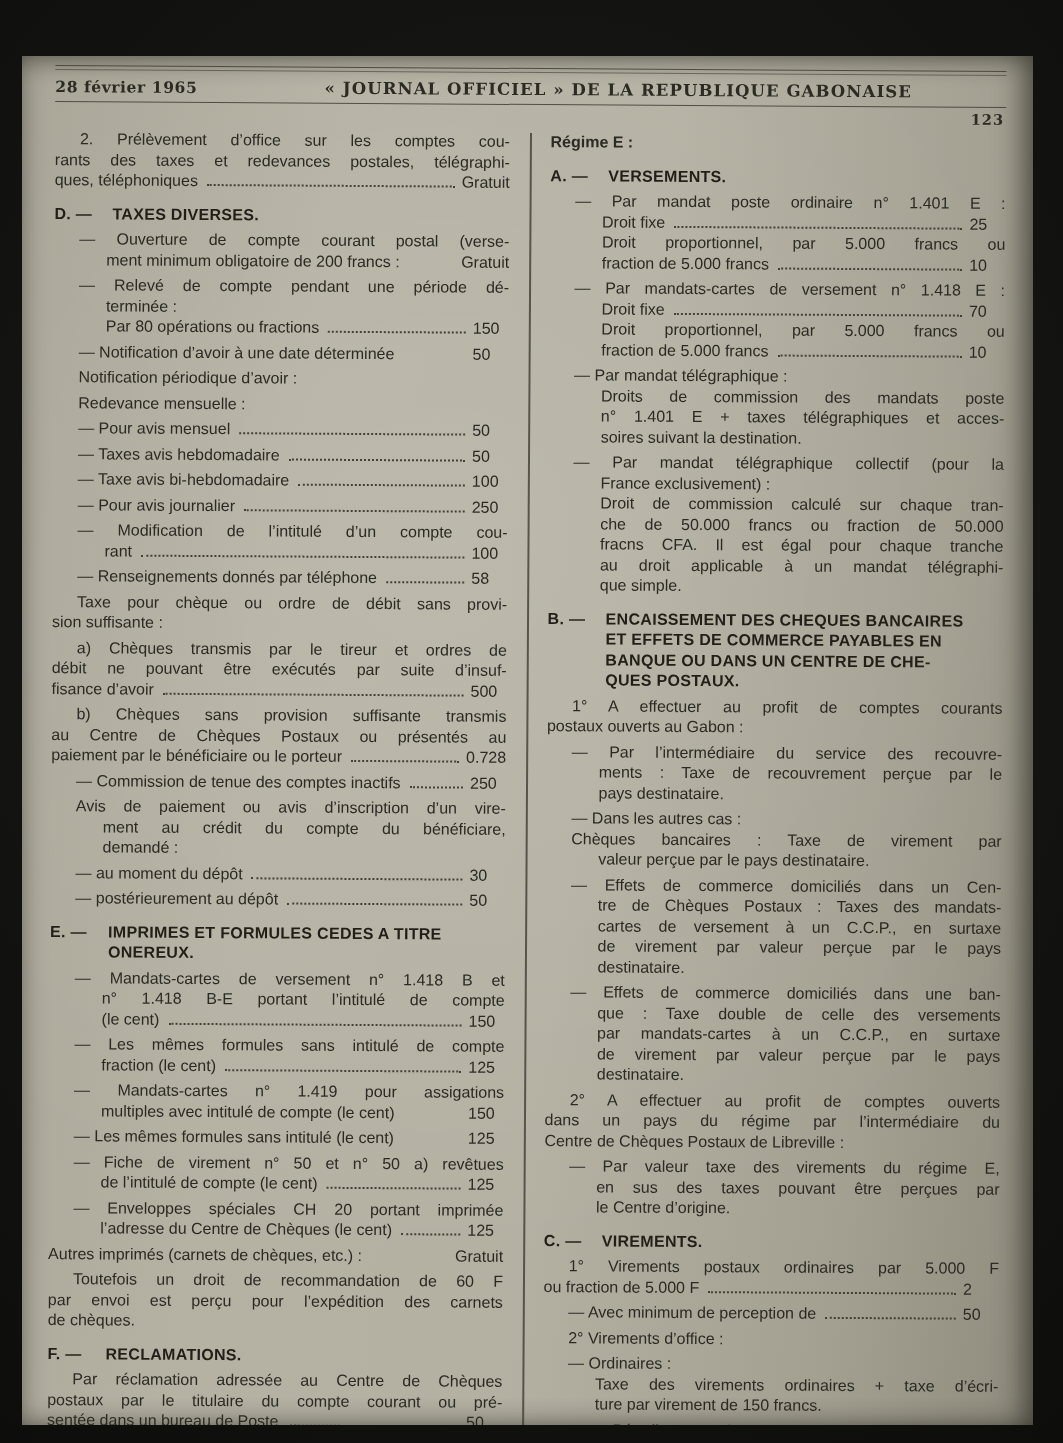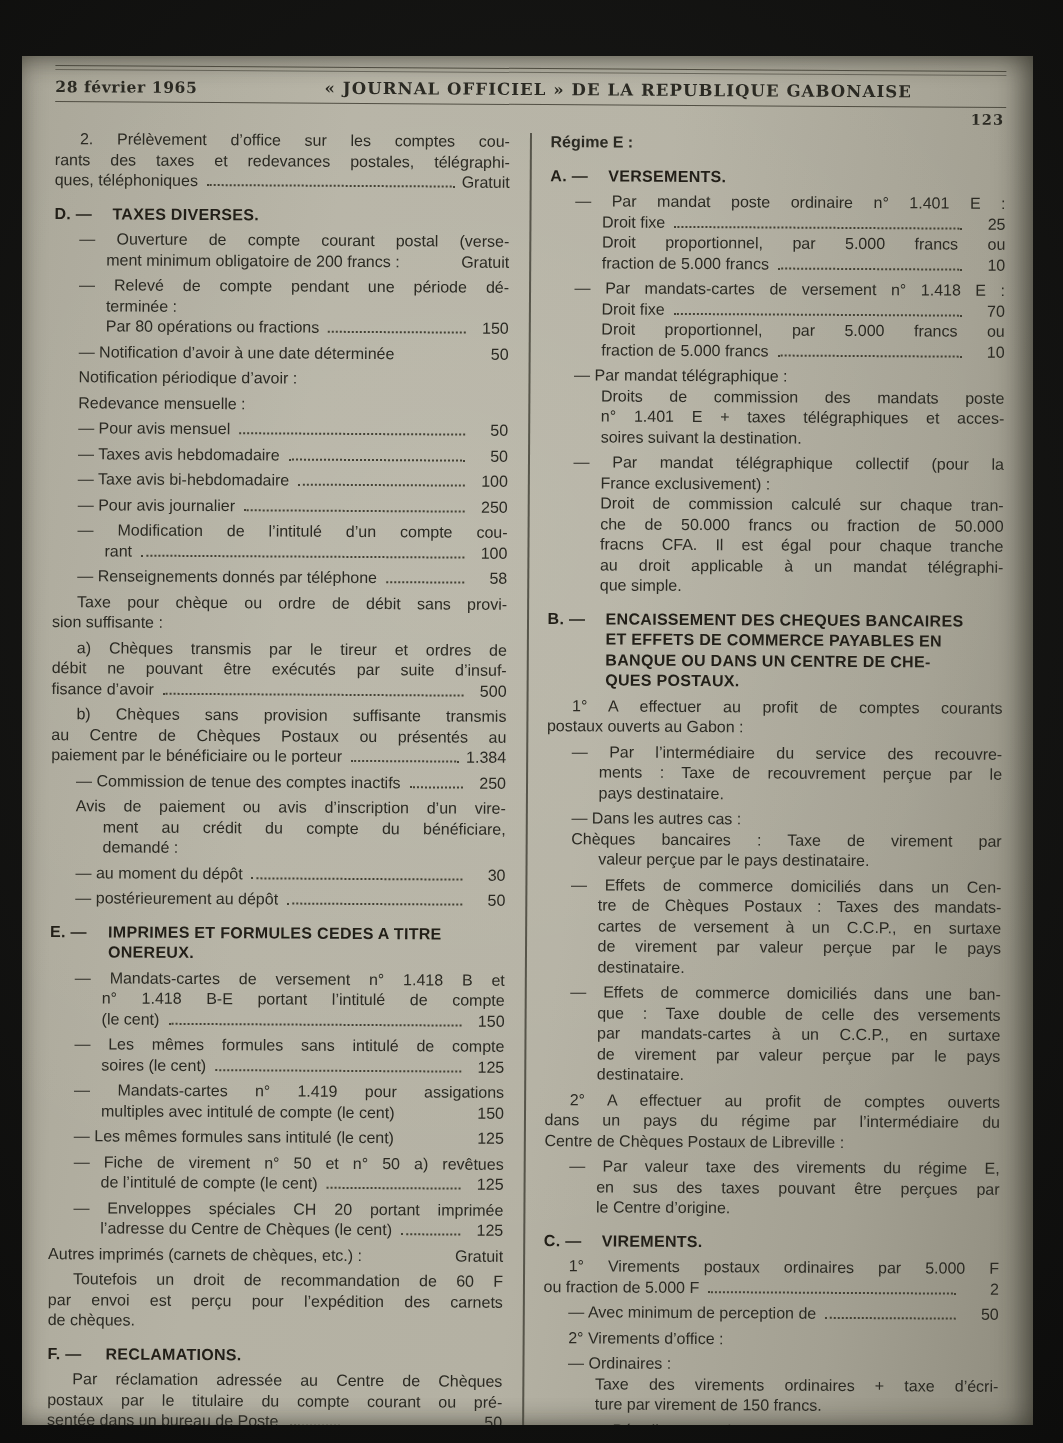--- a/index.html
+++ b/index.html
@@ -43,21 +43,21 @@
   .line.ind0{padding-left:0;}
   .line.ind1{padding-left:25px;}
   .line.ind2{padding-left:52px;}
   .line.bold{font-weight:700;}
   .line.full{text-align:justify;text-align-last:justify;}
   .row{display:flex;align-items:baseline;}
   .row .txt{white-space:nowrap;}
   .leader{flex:1;border-bottom:2px dotted #383629;margin:0 7px 4px 9px;min-width:14px;
     opacity:.9;}
   .spacer{flex:1;}
-  .amt{min-width:36px;text-align:right;white-space:nowrap;}
+  .amt{min-width:36px;text-align:left;white-space:nowrap;}
 </style>
 </head>
 <body>
 
 <div class="frame">
   <div class="paper">
     <div class="tilt">
       <div class="rule"></div>
       <div class="rule thin" style="margin-top:3px;"></div>
       <div class="hdr-row">
@@ -169,21 +169,21 @@
                 <span class="leader"></span>
                 <span class="amt">500</span>
               </div>
             </div>
             <div class="item para">
               <div class="line ind1 full">b) Chèques sans provision suffisante transmis</div>
               <div class="line ind0 full">au Centre de Chèques Postaux ou présentés au</div>
               <div class="line ind0 row">
                 <span class="txt">paiement par le bénéficiaire ou le porteur</span>
                 <span class="leader"></span>
-                <span class="amt">1.384</span>
+                <span class="amt">0.728</span>
               </div>
             </div>
             <div class="item entry">
               <div class="line ind1 row">
                 <span class="txt">— Commission de tenue des comptes inactifs</span>
                 <span class="leader"></span>
                 <span class="amt">250</span>
               </div>
             </div>
             <div class="item para">
@@ -215,21 +215,21 @@
               <div class="line ind2 full">n° 1.418 B-E portant l’intitulé de compte</div>
               <div class="line ind2 row">
                 <span class="txt">(le cent)</span>
                 <span class="leader"></span>
                 <span class="amt">150</span>
               </div>
             </div>
             <div class="item entry">
               <div class="line ind1 full">— Les mêmes formules sans intitulé de compte</div>
               <div class="line ind2 row">
-                <span class="txt">soires (le cent)</span>
+                <span class="txt">fraction (le cent)</span>
                 <span class="leader"></span>
                 <span class="amt">125</span>
               </div>
             </div>
             <div class="item entry">
               <div class="line ind1 full">— Mandats-cartes n° 1.419 pour assigations</div>
               <div class="line ind2 row">
                 <span class="txt">multiples avec intitulé de compte (le cent)</span>
                 <span class="spacer"></span>
                 <span class="amt">150</span>

